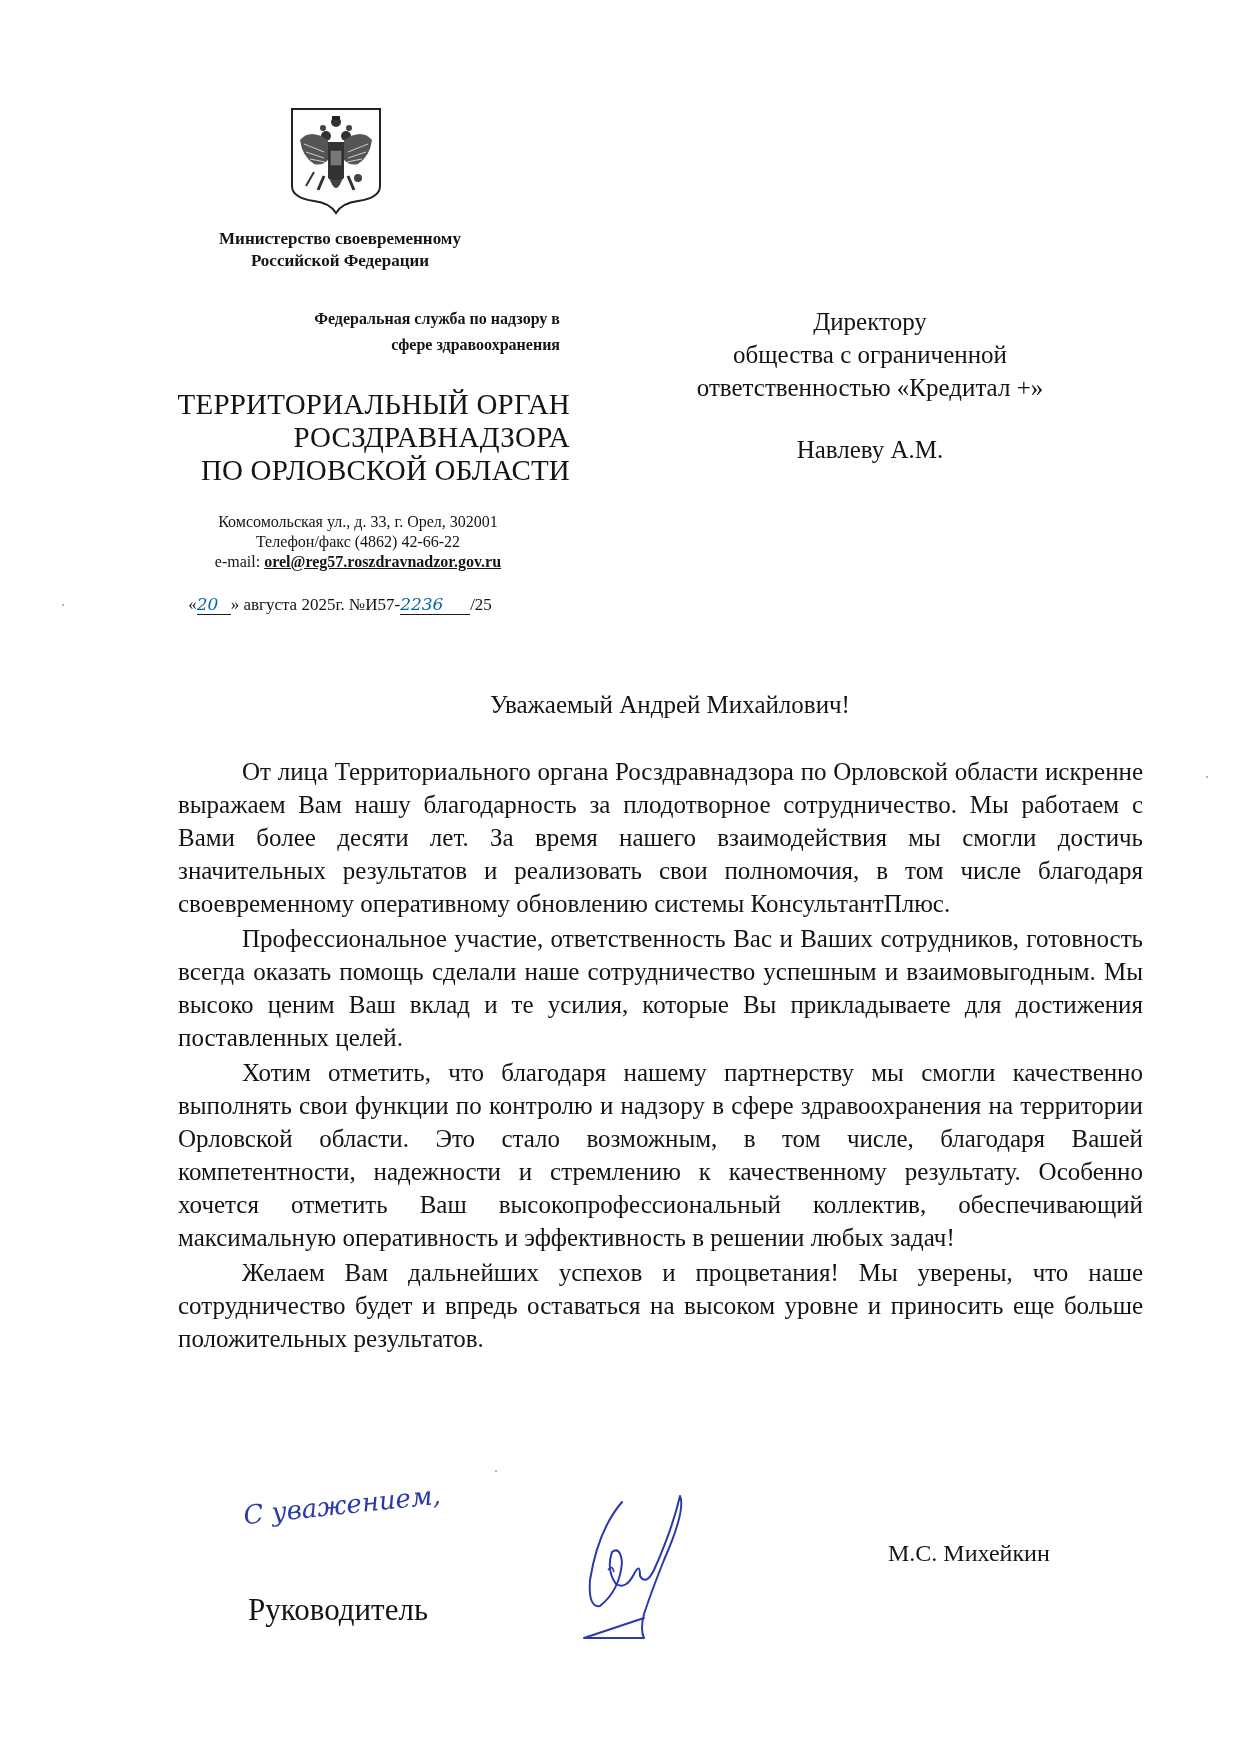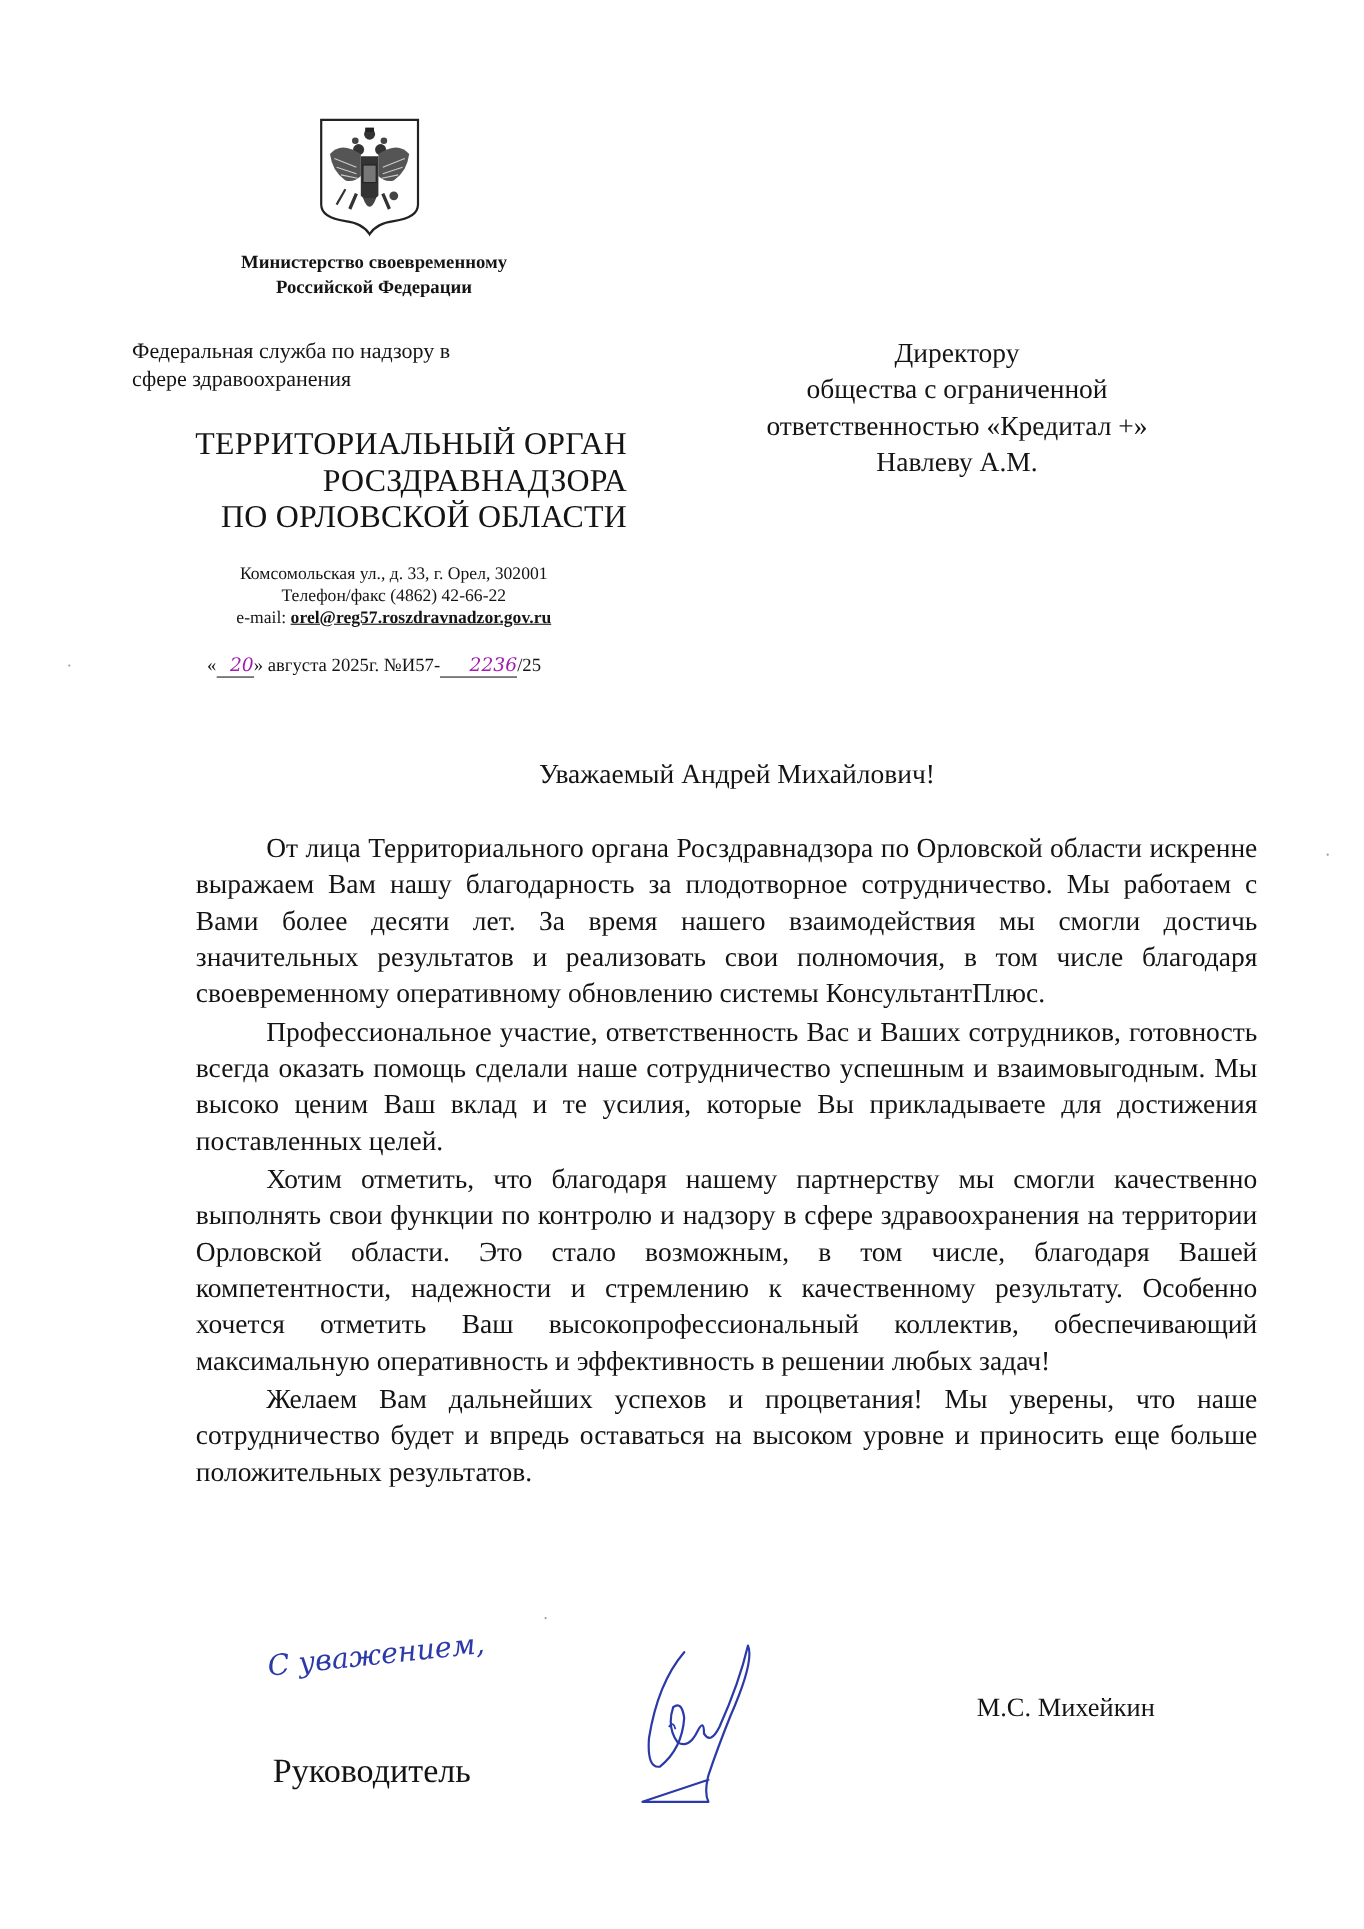--- a/index.html
+++ b/index.html
@@ -9,49 +9,49 @@
     }
     .abs { position: absolute; }
 
     
     .emblem { left: 288px; top: 106px; width: 96px; height: 110px; }
     .ministry {
       left: 140px; top: 228px; width: 400px; text-align: center;
       font-weight: bold; font-size: 17px; line-height: 22px;
     }
     .service {
-      left: 120px; top: 306px; width: 440px; text-align: left;
-      font-weight: normal; font-size: 20px; line-height: 26px;
+      left: 120px; top: 306px; width: 440px; text-align: right;
+      font-weight: bold; font-size: 16px; line-height: 26px;
     }
     .organ {
       left: 110px; top: 388px; width: 460px; text-align: right;
       font-size: 29px; line-height: 33px; letter-spacing: 0.2px;
     }
     .address {
       left: 148px; top: 512px; width: 420px; text-align: center;
       font-size: 16px; line-height: 20px;
     }
     .address .email-link { text-decoration: underline; font-weight: bold; }
     .regline {
       left: 130px; top: 593px; width: 420px; text-align: center;
       font-size: 17px; line-height: 24px; white-space: nowrap;
     }
     .hand {
       font-family: "DejaVu Serif", serif; font-style: italic;
-      color: #a21caf; display: inline-block; min-width: 34px;
-      border-bottom: 1px solid #1c1c1c; text-align: right; line-height: 20px;
+      color: #0369a1; display: inline-block; min-width: 34px;
+      border-bottom: 1px solid #1c1c1c; text-align: left; line-height: 20px;
     }
     .hand.num { min-width: 70px; }
 
     
     .addressee {
       left: 650px; top: 305px; width: 440px; text-align: center;
       font-size: 25px; line-height: 33px;
     }
-    .addressee .name { }
+    .addressee .name { margin-top: 29px; }
 
     
     .salutation {
       left: 170px; top: 690px; width: 1000px; text-align: center;
       font-size: 25px; line-height: 30px;
     }
     .body-text {
       left: 178px; top: 755px; width: 965px;
       font-size: 25px; line-height: 33px; text-align: justify;
     }

